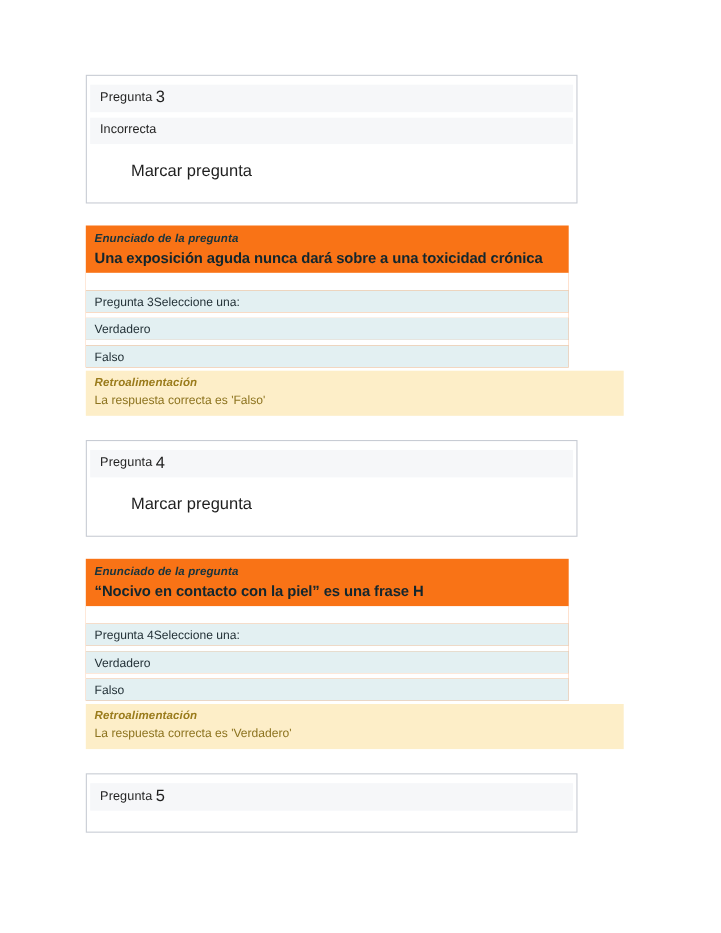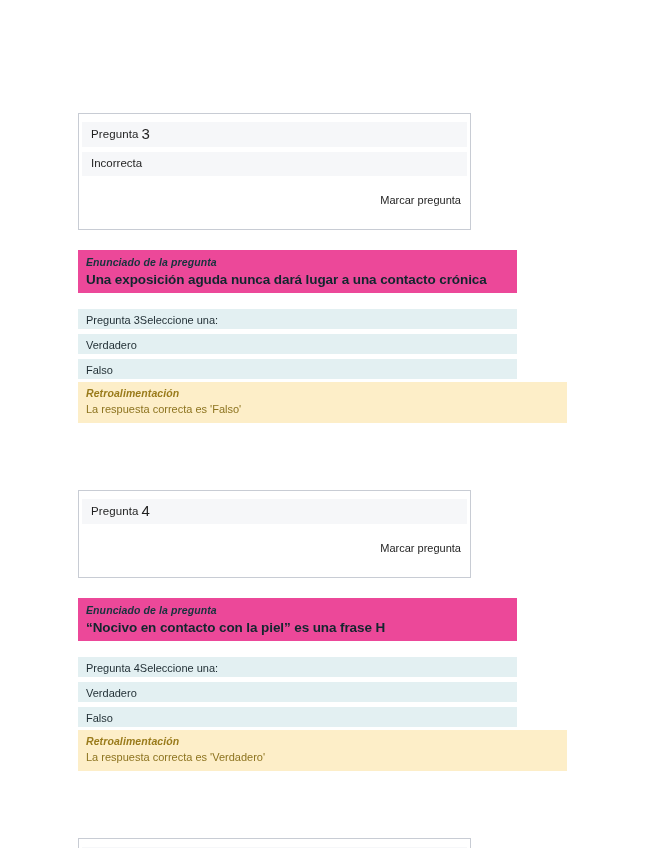--- a/index.html
+++ b/index.html
@@ -22,23 +22,22 @@
     left: 78px;
     top: 68px;
     width: 447px;
   }
 
   
   .qbox {
     border: 1px solid #c8ccd4;
     background: #ffffff;
     box-sizing: border-box;
-    width: 393px;
+    width: 447px;
     padding: 4px 0 18px 0;
-    margin-top: 45px;
   }
   .qbox-row {
     background: #f6f7f9;
     margin: 0 3px 5px 3px;
     padding: 5px 9px 6px 9px;
     font-size: 11.5px;
     line-height: 13px;
     color: #1f1f1f;
     box-sizing: border-box;
   }
@@ -51,33 +50,32 @@
   }
   .qbox-title .qnum {
     font-size: 15px;
     line-height: 13px;
     vertical-align: -1px;
     padding-left: 3px;
     letter-spacing: 0;
   }
   .qbox-flagrow {
     padding: 13px 9px 4px 40px;
-    font-size: 11px;
+    font-size: 15px;
     line-height: 13px;
     background: transparent;
     margin: 0;
     color: #1f1f1f;
-    text-align: right;
   }
 
   
   .qcontent {
     width: 439px;
     margin-top: 20px;
-    background: #ec4899;
+    background: #f97316;
     box-sizing: border-box;
   }
   .qc-head {
     padding: 6px 8px 2px 8px;
   }
   .qc-label {
     font-size: 10.5px;
     font-style: italic;
     font-weight: bold;
     color: #16333d;
@@ -146,21 +144,21 @@
     <div class="qbox-row first qbox-title">
       <span>Pregunta</span><span class="qnum">3</span>
     </div>
     <div class="qbox-row">Incorrecta</div>
     <div class="qbox-flagrow">Marcar pregunta</div>
   </div>
 
   <div class="qcontent">
     <div class="qc-head">
       <div class="qc-label">Enunciado de la pregunta</div>
-      <div class="qc-text">Una exposición aguda nunca dará lugar a una contacto crónica</div>
+      <div class="qc-text">Una exposición aguda nunca dará sobre a una toxicidad crónica</div>
     </div>
     <div class="qc-gap"></div>
     <div class="qc-row">Pregunta 3Seleccione una:</div>
     <div class="qc-sep"></div>
     <div class="qc-row">Verdadero</div>
     <div class="qc-sep"></div>
     <div class="qc-row">Falso</div>
   </div>
 
   <div class="feedback">

